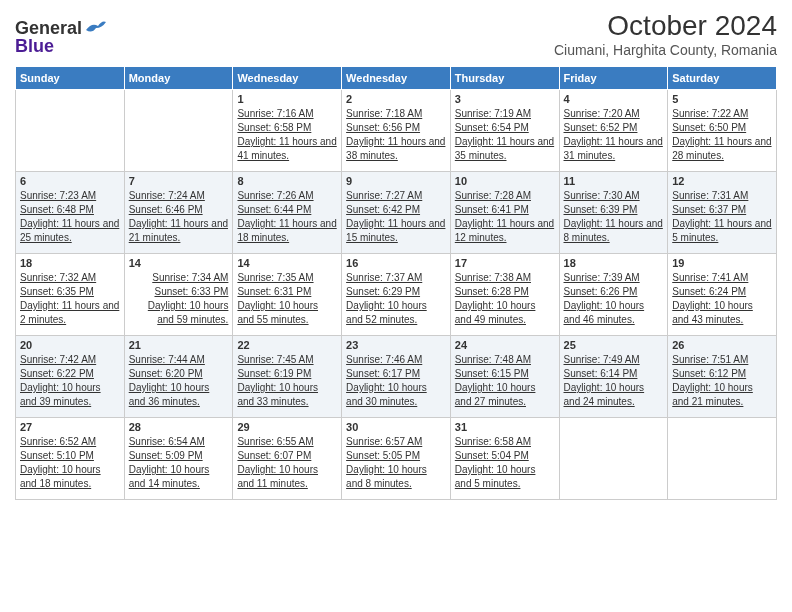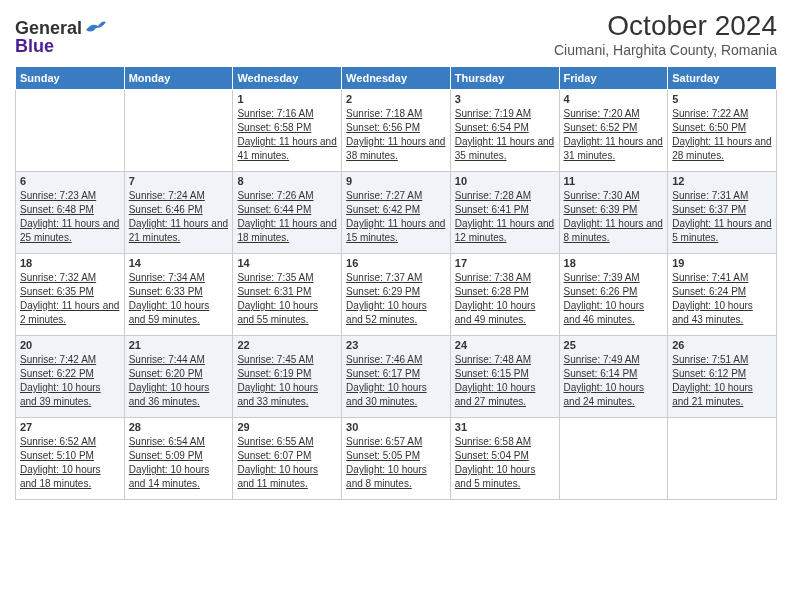--- a/index.html
+++ b/index.html
@@ -204,21 +204,21 @@
         </tr>
         <tr>
           <td>
             <span class="day-num">18</span>
             <div class="day-info" style="white-space: pre-line;">Sunrise: 7:32 AM
 Sunset: 6:35 PM
 Daylight: 11 hours and 2 minutes.</div>
           </td>
           <td>
             <span class="day-num">14</span>
-            <div class="day-info" style="white-space: pre-line;">Sunrise: 7:34 AM
+            <div class="day-info" style="white-space: pre-line; text-align: right;">Sunrise: 7:34 AM
 Sunset: 6:33 PM
 Daylight: 10 hours and 59 minutes.</div>
           </td>
           <td>
             <span class="day-num">14</span>
             <div class="day-info" style="white-space: pre-line;">Sunrise: 7:35 AM
 Sunset: 6:31 PM
 Daylight: 10 hours and 55 minutes.</div>
           </td>
           <td>

